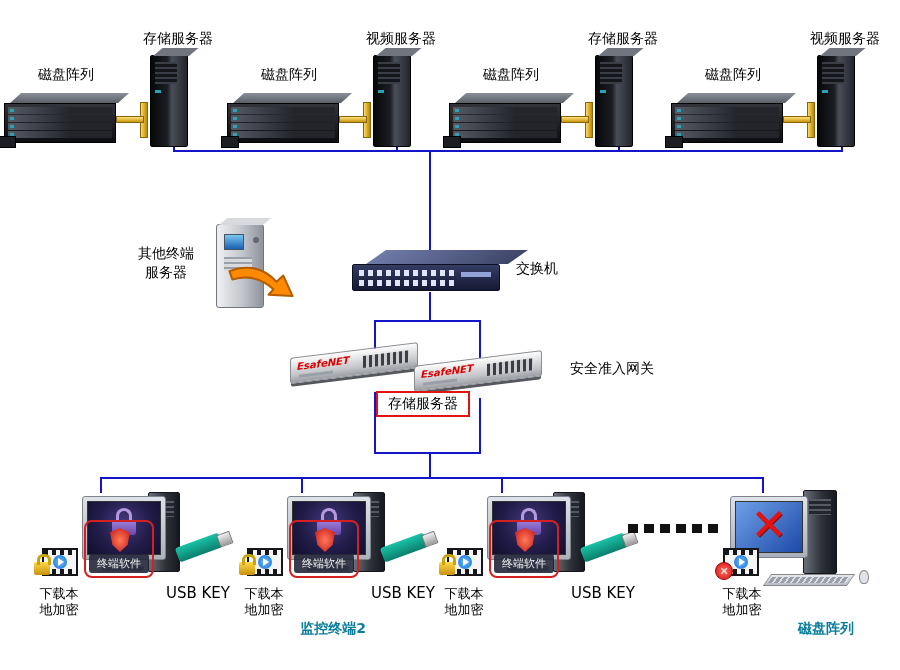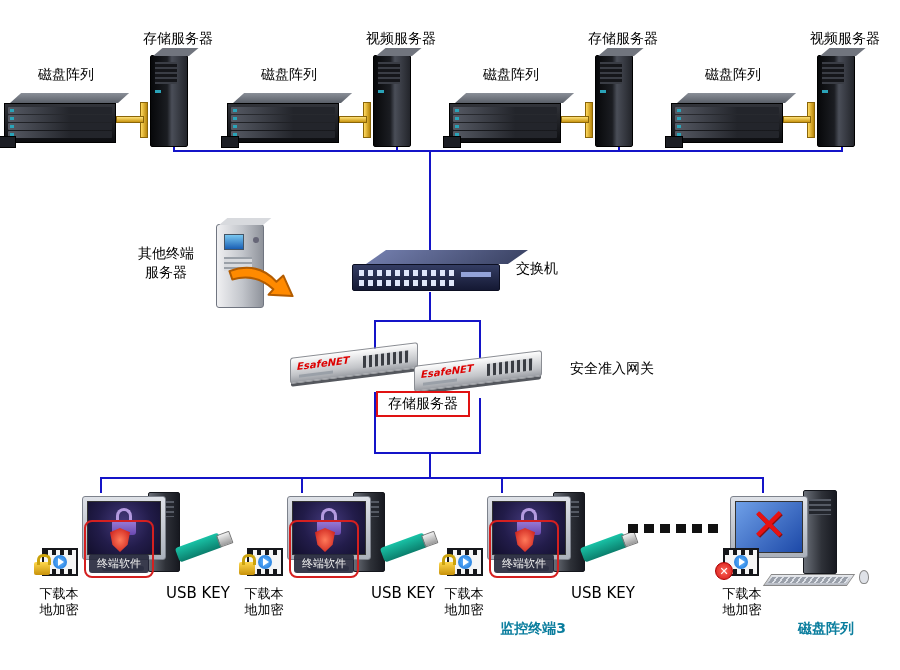--- a/index.html
+++ b/index.html
@@ -363,20 +363,21 @@
     <div class="usb"></div>
     <div class="label usb-label">USB KEY</div>
     <div class="film">
         <div class="play"></div>
       </div>
     <div class="gold-lock"></div>
     <div class="label encrypt">
       <div>下载本</div>
       <div>地加密</div>
     </div>
+    <div class="label t-name">监控终端2</div>
   </div>
 
   <div class="terminal t2">
     <div class="pc-tower"></div>
     <div class="stand"></div>
     <div class="stand-base"></div>
     <div class="monitor">
       <div class="screen">
         <div class="scr-lock-shackle"></div>
         <div class="scr-lock-body"></div>
@@ -389,21 +390,20 @@
     <div class="usb"></div>
     <div class="label usb-label">USB KEY</div>
     <div class="film">
         <div class="play"></div>
       </div>
     <div class="gold-lock"></div>
     <div class="label encrypt">
       <div>下载本</div>
       <div>地加密</div>
     </div>
-    <div class="label t-name">监控终端3</div>
   </div>
 
   <div class="dots">
     <span class="dot"></span>
       <span class="dot"></span>
       <span class="dot"></span>
     <span class="dot"></span>
       <span class="dot"></span>
       <span class="dot"></span>
   </div>

